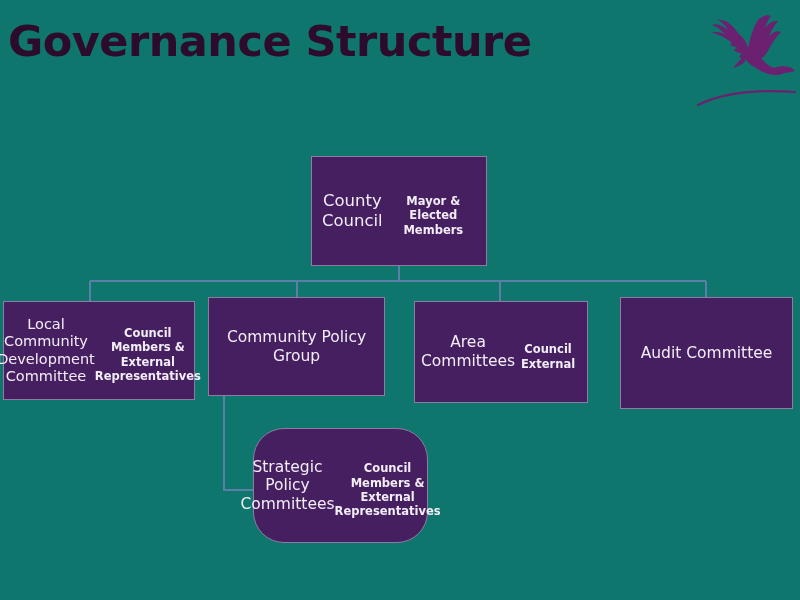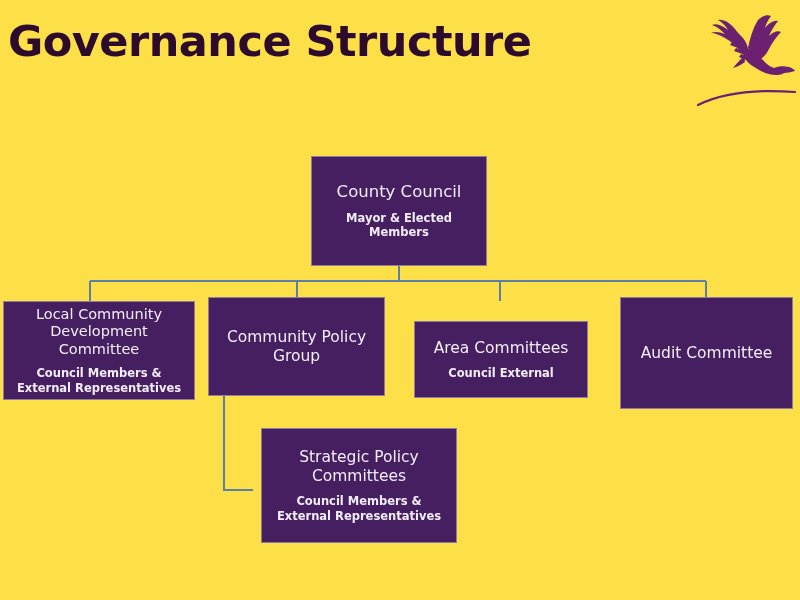--- a/index.html
+++ b/index.html
@@ -14,21 +14,21 @@
     font-family: "Liberation Sans", sans-serif;
     overflow: hidden;
     position: relative;
   }
 
   #slide {
     position: absolute;
     left: 0; top: 0;
     width: 800px;
     height: 600px;
-    background: #fde047;
+    background: #0f766e;
   }
 
   
   #page-title {
     position: absolute;
     left: 8px;
     top: 18px;
     font-size: 43px;
     font-weight: bold;
     letter-spacing: -0.5px;
@@ -57,21 +57,21 @@
     pointer-events: none;
   }
 
   
   .org-box {
     position: absolute;
     background: #461f61;
     border: 1px solid #8f7ca3;
     box-sizing: border-box;
     display: flex;
-    flex-direction: column;
+    flex-direction: row;
     align-items: center;
     justify-content: center;
     text-align: center;
     color: #ffffff;
     padding: 4px 6px;
   }
   .org-box .box-title {
     font-size: 15.5px;
     font-weight: 400;
     line-height: 1.2;
@@ -98,29 +98,29 @@
     left: 3px; top: 301px; width: 192px; height: 99px;
   }
   #box-lcdc .box-title { font-size: 14.5px; }
   #box-lcdc .box-sub { margin-top: 8px; }
 
   #box-cpg {
     left: 208px; top: 297px; width: 177px; height: 99px;
   }
 
   #box-area-committees {
-    left: 414px; top: 301px; width: 174px; height: 77px; margin-top: 20px;
+    left: 414px; top: 301px; width: 174px; height: 102px;
   }
 
   #box-audit-committee {
     left: 620px; top: 297px; width: 173px; height: 112px;
   }
 
   #box-spc {
-    left: 261px; top: 428px; width: 196px; height: 115px;
+    left: 253px; top: 428px; width: 175px; height: 115px; border-radius: 31px;
   }
 </style>
 </head>
 <body>
 
 <div id="slide">
 
   <div id="page-title">Governance Structure</div>
 
   <div id="logo">

